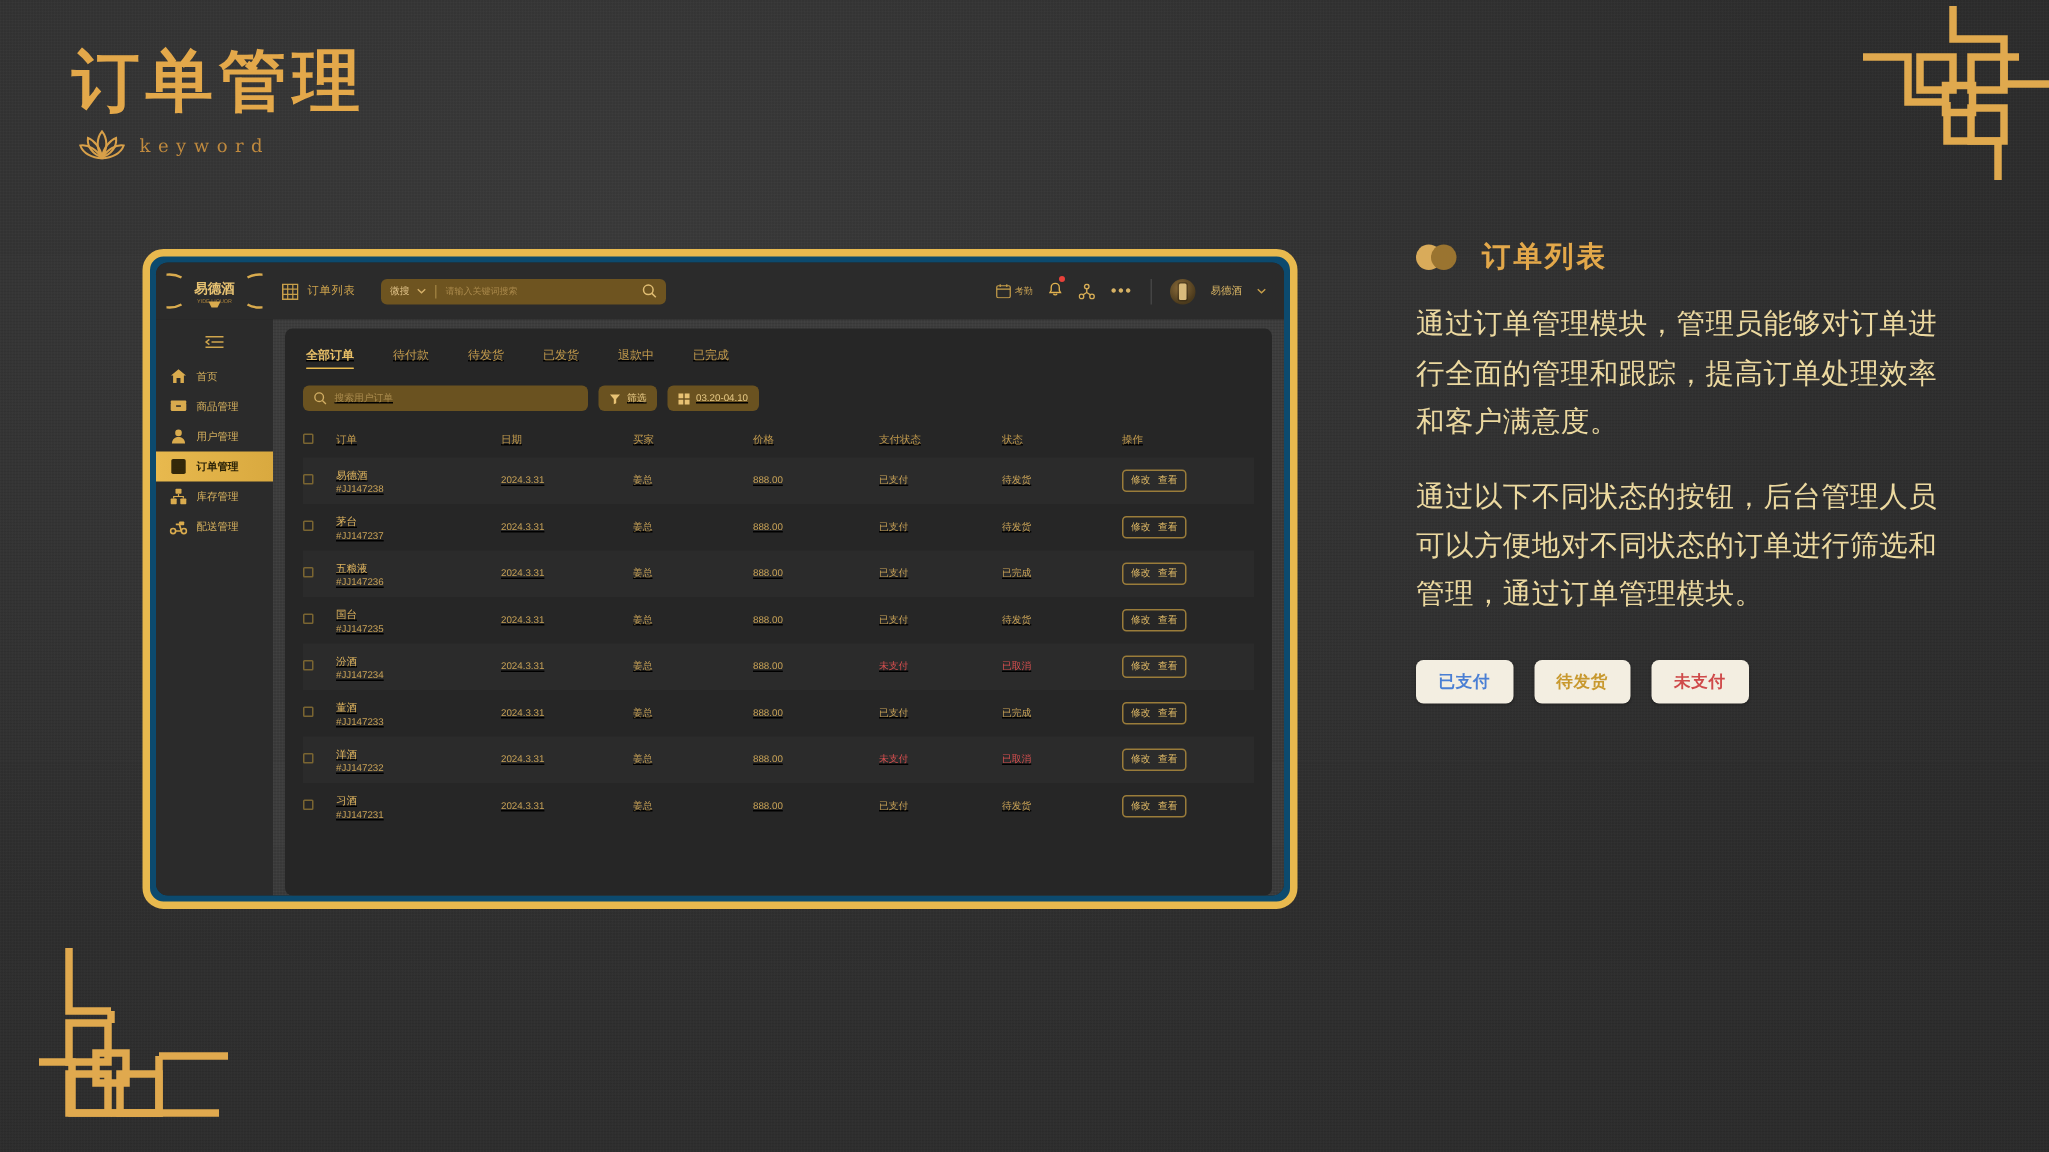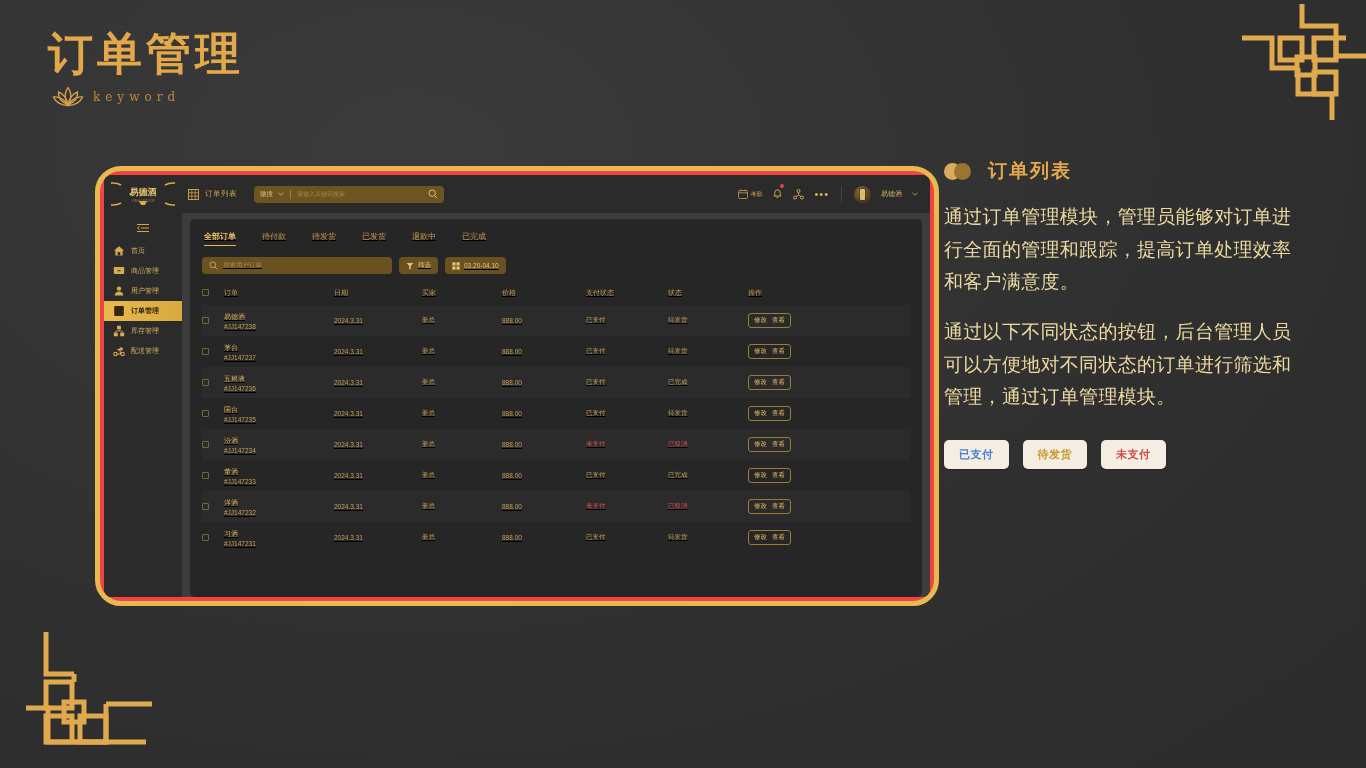--- a/index.html
+++ b/index.html
@@ -31,25 +31,25 @@
   .sub-row { display: flex; align-items: center; gap: 8px; margin-top: 4px; padding-left: 3px; }
   .lotus { width: 34px; height: 26px; }
   .keyword {
     color: #c08a3e; font-size: 12px; letter-spacing: 5px;
     font-family: "DejaVu Serif", "Liberation Serif", serif;
   }
 
   
   .mock-frame {
     position: absolute; left: 95px; top: 166px;
-    width: 844px; height: 440px;
+    width: 770px; height: 440px;
     border: 5px solid #e8b94e;
-    border-radius: 26px;
+    border-radius: 14px;
     padding: 4px;
-    background: #ef4444;
+    background: #0c4a6e;
   }
   .app {
     width: 100%; height: 100%;
     background: #262626;
     border-radius: 8px;
     overflow: hidden;
     position: relative;
     display: flex;
     flex-direction: column;
   }

